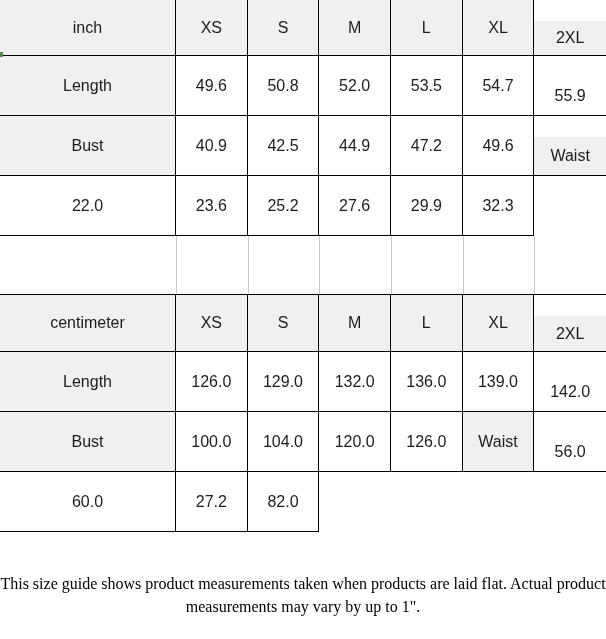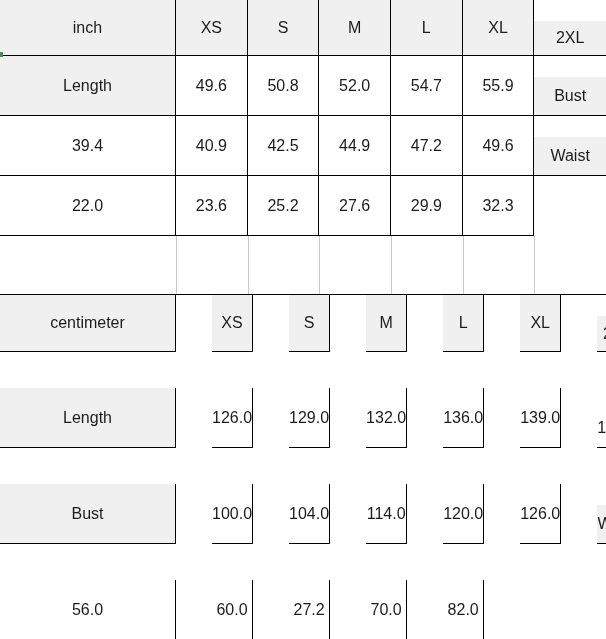--- a/index.html
+++ b/index.html
@@ -13,21 +13,21 @@
     width: 606px; height: 639px;
     overflow: hidden;
     background: #ffffff;
   }
   .size-table {
     display: grid;
     grid-template-columns: 176px repeat(6, 1fr);
     width: 606px;
     box-sizing: border-box;
   }
-  .size-table.bordered-top { border-top: 1.5px solid #000000; gap: 36px; }
+  .size-table.bordered-top { border-top: 1.5px solid #000000; }
   .cell {
     box-sizing: border-box;
     display: flex;
     align-items: center;
     justify-content: center;
     font-size: 16px;
     color: #1c1c1c;
     background: #ffffff;
     border-right: 1.5px solid #000000;
     border-bottom: 1.5px solid #000000;
@@ -69,24 +69,24 @@
       <div class="cell head">XS</div>
       <div class="cell head">S</div>
       <div class="cell head">M</div>
       <div class="cell head">L</div>
       <div class="cell head">XL</div>
       <div class="cell head">2XL</div>
       <div class="cell label">Length</div>
       <div class="cell">49.6</div>
       <div class="cell">50.8</div>
       <div class="cell">52.0</div>
+      <div class="cell">53.5</div>
       <div class="cell">54.7</div>
       <div class="cell">55.9</div>
       <div class="cell label">Bust</div>
-      <div class="cell">39.4</div>
       <div class="cell">40.9</div>
       <div class="cell">42.5</div>
       <div class="cell">44.9</div>
       <div class="cell">47.2</div>
       <div class="cell">49.6</div>
       <div class="cell label">Waist</div>
       <div class="cell">22.0</div>
       <div class="cell">23.6</div>
       <div class="cell">25.2</div>
       <div class="cell">27.6</div>
@@ -115,27 +115,29 @@
       <div class="cell label">Length</div>
       <div class="cell">126.0</div>
       <div class="cell">129.0</div>
       <div class="cell">132.0</div>
       <div class="cell">136.0</div>
       <div class="cell">139.0</div>
       <div class="cell">142.0</div>
       <div class="cell label">Bust</div>
       <div class="cell">100.0</div>
       <div class="cell">104.0</div>
-      <div class="cell">114.0</div>
       <div class="cell">120.0</div>
       <div class="cell">126.0</div>
       <div class="cell label">Waist</div>
       <div class="cell">56.0</div>
       <div class="cell">60.0</div>
       <div class="cell">27.2</div>
-      <div class="cell">70.0</div>
       <div class="cell">82.0</div>
     </div>
 
+  <div class="footer">
+    <div>This size guide shows product measurements taken when products are laid flat. Actual product</div>
+    <div>measurements may vary by up to 1".</div>
+  </div>
 
   <div class="green-artifact"></div>
 
 </div>
 
 </body></html>

